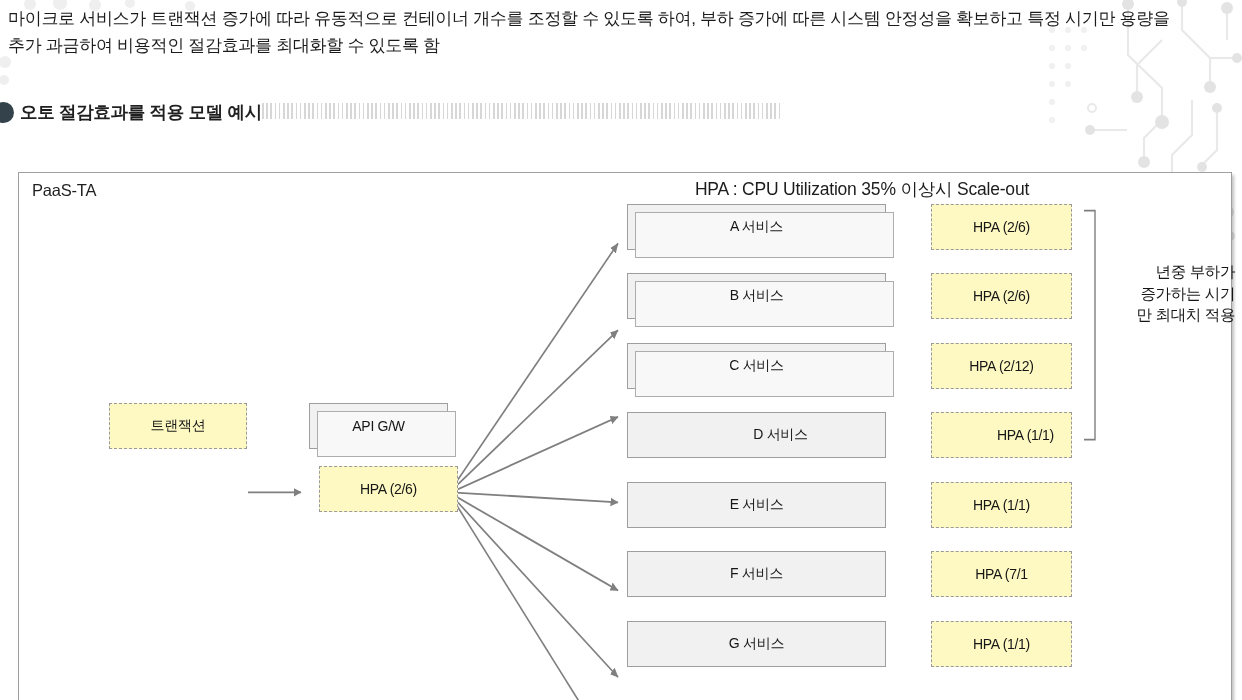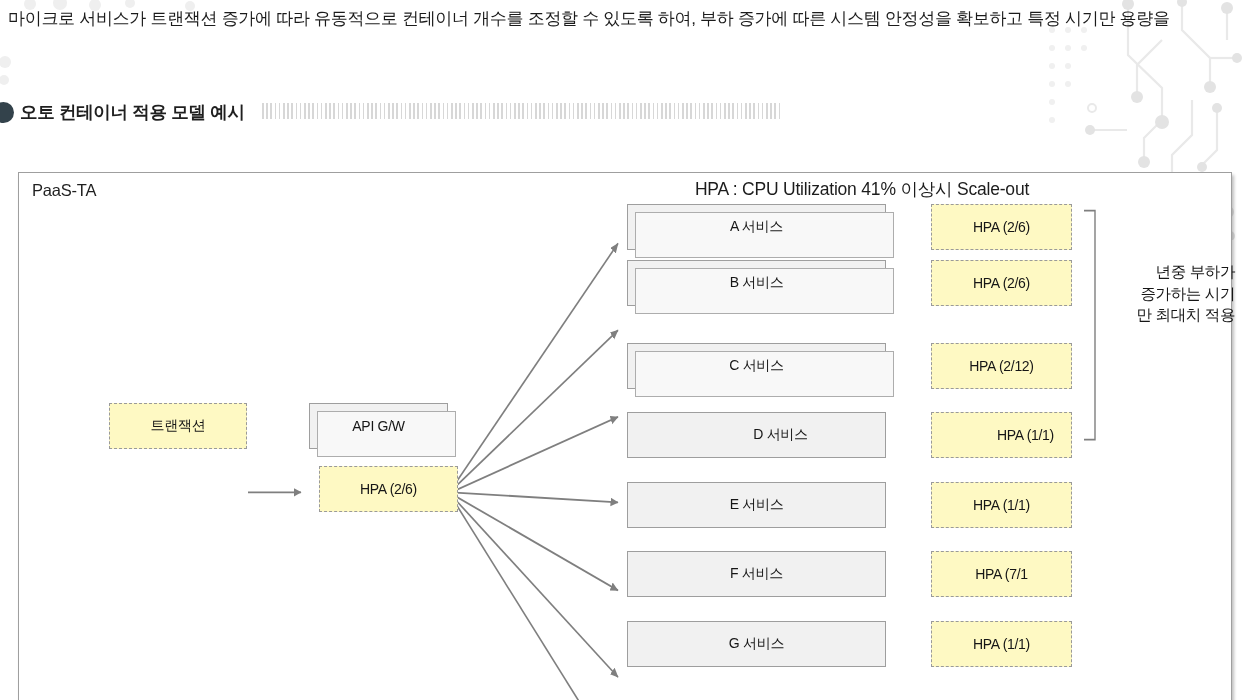--- a/index.html
+++ b/index.html
@@ -39,21 +39,21 @@
   .dashed { background:#fef9c3; border:1.5px dashed #9a9a9a; }
   .stacked::before { content:""; position:absolute; left:7px; top:7px; width:100%; height:100%;
                      background:#f8f8f8; border:1.4px solid #adadad; z-index:-1; }
 
   .txn-box   { left:90px;  top:230px; width:138px; height:46px; }
   .gw-box    { left:290px; top:230px; width:139px; height:46px; }
   .gw-hpa    { left:300px; top:293px; width:139px; height:46px; }
 
   .svc-box { left:608px; width:259px; height:46px; }
   .hpa-box { left:912px; width:141px; height:46px; }
-  .r0 { top:31px; }  .r1 { top:87px; } .r2 { top:170px; } .r3 { top:239px;padding-left:48px; }
+  .r0 { top:31px; }  .r1 { top:100px; } .r2 { top:170px; } .r3 { top:239px;padding-left:48px; }
   .r4 { top:309px; } .r5 { top:378px; } .r6 { top:448px; }
 
   
   .arrows { position:absolute; left:0; top:0; width:100%; height:100%; z-index:3; pointer-events:none; }
   .node { z-index:4; }
 
   
   .bracket-note { position:absolute; left:1080px; top:88px; width:136px; text-align:right;
                   font-size:15.5px; line-height:21.5px; color:#161616; letter-spacing:-0.4px; z-index:4; }
 </style>
@@ -114,33 +114,34 @@
         <circle cx="36" cy="66" r="3"></circle>
       <circle cx="20" cy="84" r="3"></circle>
         <circle cx="36" cy="84" r="3"></circle>
       <circle cx="20" cy="102" r="3"></circle>
         <circle cx="20" cy="120" r="3"></circle>
     </g>
   </svg>
 
   <div class="intro">
     <div>마이크로 서비스가 트랜잭션 증가에 따라 유동적으로 컨테이너 개수를 조정할 수 있도록 하여, 부하 증가에 따른 시스템 안정성을 확보하고 특정 시기만 용량을</div>
+    <div>추가 과금하여 비용적인 절감효과를 최대화할 수 있도록 함</div>
   </div>
 
   <div class="section-head">
     <span class="bullet"></span>
-    <span class="section-title">오토 컨테이너 적용 모델 예시</span>
+    <span class="section-title">오토 절감효과를 적용 모델 예시</span>
   </div>
   <div class="stripe-bar"></div>
 
   <div class="frame">
     <div class="frame-inner">
 
       <div class="paas-label">PaaS-TA</div>
-      <div class="hpa-rule">HPA : CPU Utilization 41% 이상시 Scale-out</div>
+      <div class="hpa-rule">HPA : CPU Utilization 35% 이상시 Scale-out</div>
 
       <svg class="arrows" viewBox="0 0 1212 517" preserveAspectRatio="none">
         <defs>
           <marker id="ah" markerWidth="9" markerHeight="8" refX="7.5" refY="3.5" orient="auto" markerUnits="userSpaceOnUse">
             <path d="M0,0 L8,3.5 L0,7 Z" fill="#7f7f7f"></path>
           </marker>
         </defs>
         <g stroke="#7f7f7f" stroke-width="1.5" fill="none">
           <line x1="229" y1="254" x2="282" y2="254" marker-end="url(#ah)"></line>
           <line x1="432" y1="252" x2="599" y2="56" marker-end="url(#ah)"></line>

